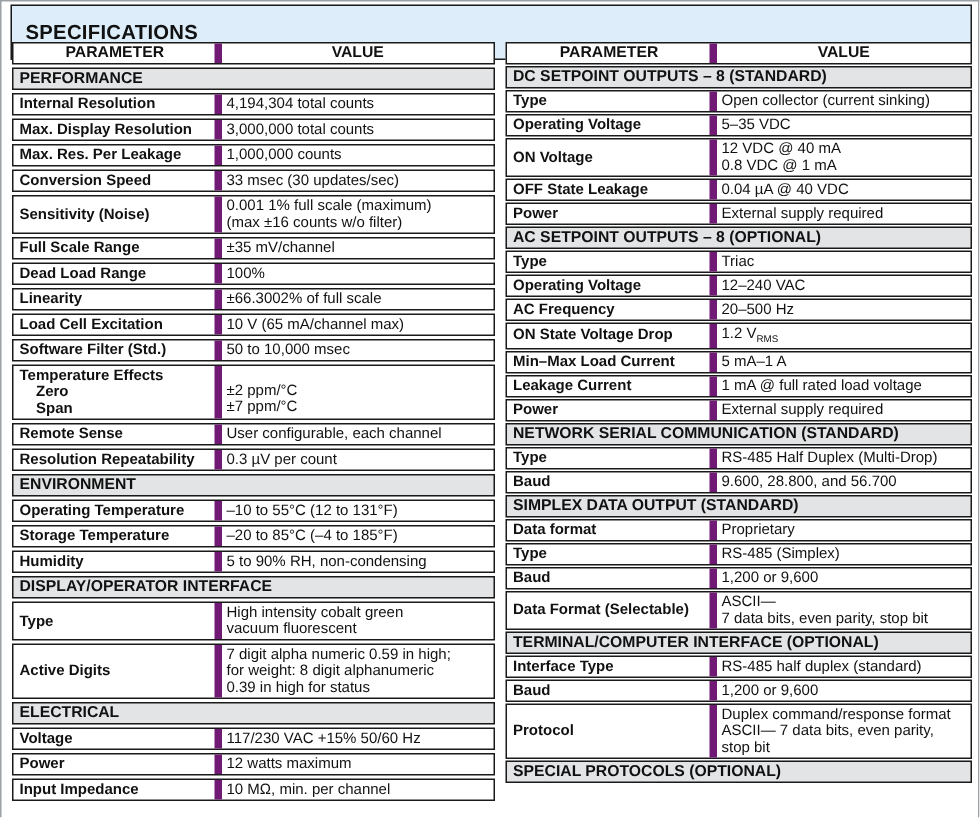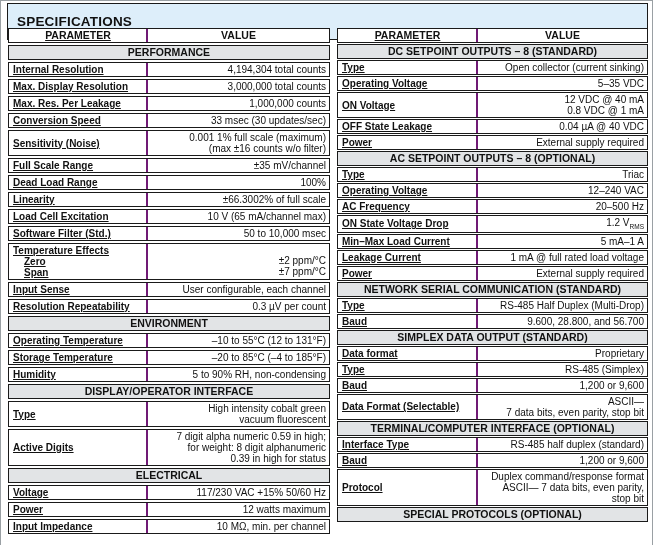--- a/index.html
+++ b/index.html
@@ -46,43 +46,42 @@
 
   .cell {
     display: flex; flex-direction: column; justify-content: center;
     padding: 1px 3px;
     font-size: 10px;
     line-height: 11px;
   }
   .param {
     flex: none;
     font-weight: bold;
-    border-right: 2px solid #701a75;
+    border-right: 5px solid #701a75;
     text-align: left;
     padding-left: 4px;
-    text-decoration: underline;
   }
   .left  .param { width: 139px; }
   .right .param { width: 140px; }
   .value {
     flex: 1;
-    text-align: right;
+    text-align: left;
     white-space: pre-line;
   }
   .value.bottom { justify-content: flex-end; padding-bottom: 2px; }
   .indent { padding-left: 11px; }
 
   .row.header .cell { font-weight: bold; text-align: center; font-size: 10.5px; }
   .row.section {
     background: #e2e4e6;
     font-weight: bold;
     font-size: 10.5px;
     line-height: 11px;
     padding: 1px 4px;
-    display: flex; flex-direction: column; justify-content: center; align-items: center;
+    display: flex; flex-direction: column; justify-content: center;
   }
   sub { font-size: 6.5px; line-height: 1; }
 </style>
 </head>
 <body>
 
 <div class="page-frame"></div>
 
 <div class="title-bar">
   <span>SPECIFICATIONS</span>
@@ -140,21 +139,21 @@
     <div class="row">
       <div class="cell param">
         <div>Temperature Effects</div>
         <div class="indent">Zero</div>
         <div class="indent">Span</div>
       </div>
       <div class="cell value bottom">±2 ppm/°C
 ±7 ppm/°C</div>
     </div>
     <div class="row">
-      <div class="cell param">Input Sense</div>
+      <div class="cell param">Remote Sense</div>
       <div class="cell value">User configurable, each channel</div>
     </div>
     <div class="row">
       <div class="cell param">Resolution Repeatability</div>
       <div class="cell value">0.3 µV per count</div>
     </div>
     <div class="row section">
       <span>ENVIRONMENT</span>
     </div>
     <div class="row">

